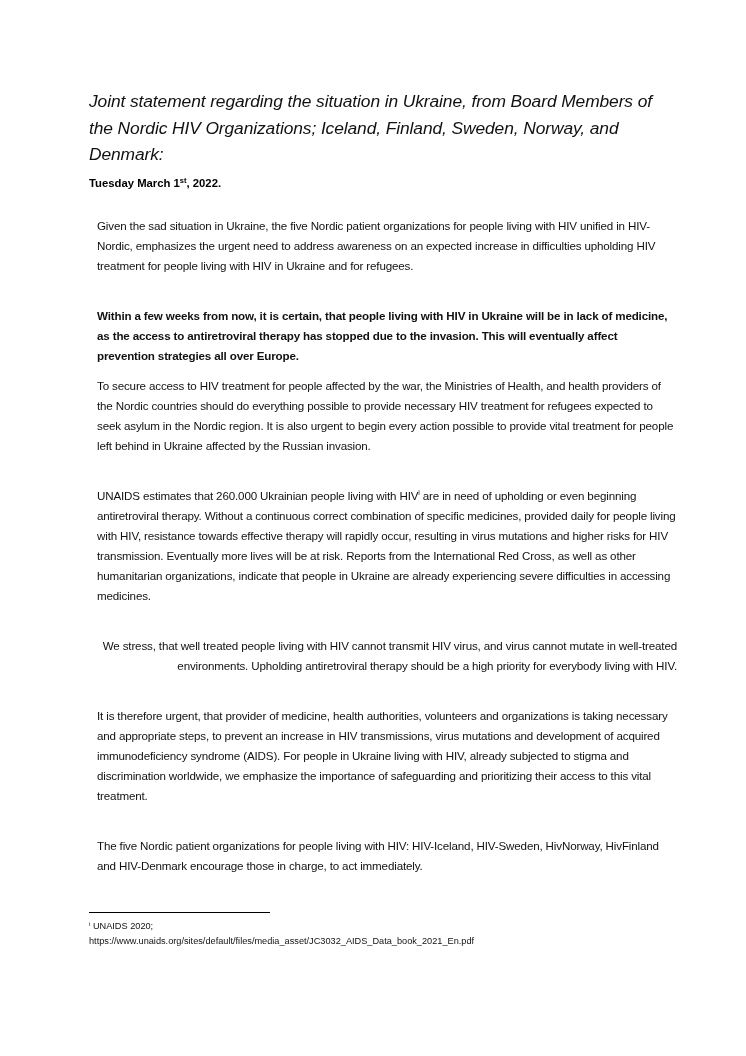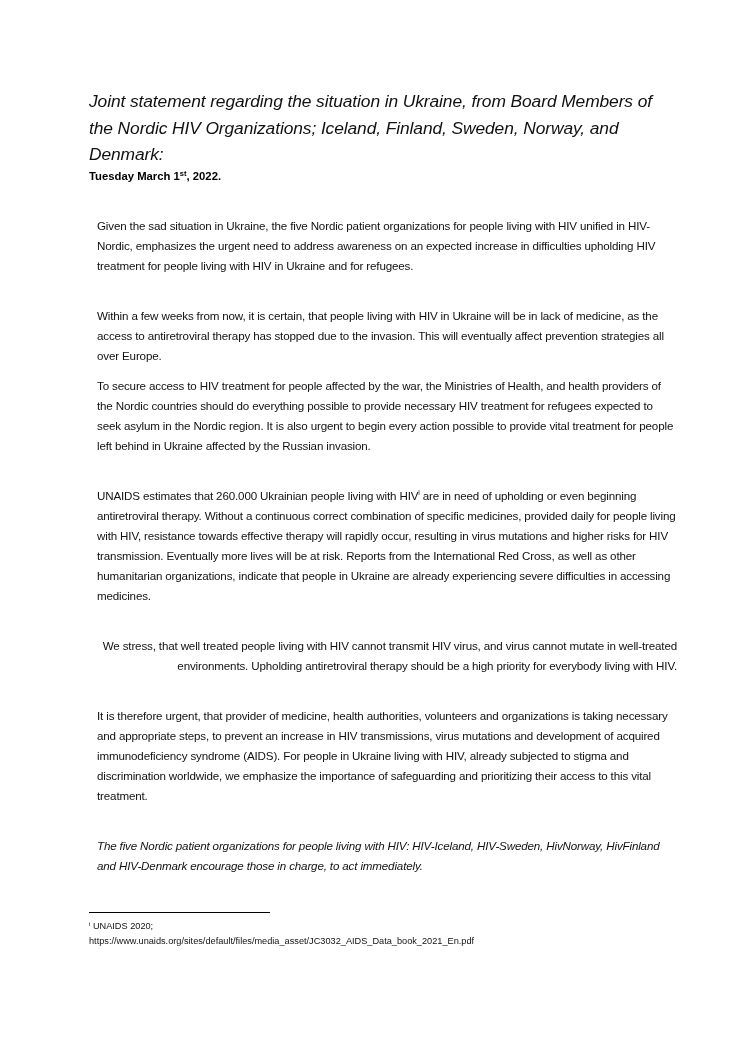--- a/index.html
+++ b/index.html
@@ -4,21 +4,21 @@
   <style>
     html, body { margin: 0; padding: 0; background: #ffffff; }
     body { width: 746px; height: 1056px; position: relative; overflow: hidden; }
     .page { position: absolute; left: 0; top: 0; width: 746px; height: 984px; background: #fff; color: #000; }
     .title {
       position: absolute; left: 89px; top: 88px; width: 570px;
       font-family: "Liberation Sans", sans-serif; font-style: italic;
       font-size: 17.4px; line-height: 26.5px; color: #111; letter-spacing: -0.1px;
     }
     .date {
-      position: absolute; left: 89px; top: 170px;
+      position: absolute; left: 89px; top: 177px;
       font-family: "Liberation Sans", sans-serif; font-weight: bold;
       font-size: 11.3px; color: #000;
     }
     .date sup { font-size: 7.5px; vertical-align: 4px; line-height: 0; }
     .body-text {
       position: absolute; left: 89px; width: 580px;
       font-family: "Liberation Sans", sans-serif;
       font-size: 11.6px; line-height: 20px; color: #111; letter-spacing: -0.15px;
       margin: 8px;
     }
@@ -32,25 +32,25 @@
   </style>
 </head>
 <body>
 
 <div class="page">
   <div class="title">Joint statement regarding the situation in Ukraine, from Board Members of the Nordic HIV Organizations; Iceland, Finland, Sweden, Norway, and Denmark:</div>
 
   <div class="date"><span>Tuesday March 1</span><sup>st</sup><span>, 2022.</span></div>
 
   <p class="body-text" style="top:208px;">Given the sad situation in Ukraine, the five Nordic patient organizations for people living with HIV unified in HIV-Nordic, emphasizes the urgent need to address awareness on an expected increase in difficulties upholding HIV treatment for people living with HIV in Ukraine and for refugees.</p>
-  <p class="body-text" style="top:298px;">Within a few weeks from now, it is certain, that people living with HIV in Ukraine will be in lack of medicine, as the access to antiretroviral therapy has stopped due to the invasion. This will eventually affect prevention strategies all over Europe.</p>
+  <p class="body-text" style="top:298px;font-weight:bold;">Within a few weeks from now, it is certain, that people living with HIV in Ukraine will be in lack of medicine, as the access to antiretroviral therapy has stopped due to the invasion. This will eventually affect prevention strategies all over Europe.</p>
   <p class="body-text" style="top:368px;">To secure access to HIV treatment for people affected by the war, the Ministries of Health, and health providers of the Nordic countries should do everything possible to provide necessary HIV treatment for refugees expected to seek asylum in the Nordic region. It is also urgent to begin every action possible to provide vital treatment for people left behind in Ukraine affected by the Russian invasion.</p>
   <p class="body-text" style="top:478px;"><span>UNAIDS estimates that 260.000 Ukrainian people living with HIV</span><sup>i</sup><span> are in need of upholding or even beginning antiretroviral therapy. Without a continuous correct combination of specific medicines, provided daily for people living with HIV, resistance towards effective therapy will rapidly occur, resulting in virus mutations and higher risks for HIV transmission. Eventually more lives will be at risk. Reports from the International Red Cross, as well as other humanitarian organizations, indicate that people in Ukraine are already experiencing severe difficulties in accessing medicines.</span></p>
   <p class="body-text" style="top:628px;text-align:right;">We stress, that well treated people living with HIV cannot transmit HIV virus, and virus cannot mutate in well-treated environments. Upholding antiretroviral therapy should be a high priority for everybody living with HIV.</p>
   <p class="body-text" style="top:698px;">It is therefore urgent, that provider of medicine, health authorities, volunteers and organizations is taking necessary and appropriate steps, to prevent an increase in HIV transmissions, virus mutations and development of acquired immunodeficiency syndrome (AIDS). For people in Ukraine living with HIV, already subjected to stigma and discrimination worldwide, we emphasize the importance of safeguarding and prioritizing their access to this vital treatment.</p>
-  <p class="body-text" style="top:828px;font-style:italic;">The five Nordic patient organizations for people living with HIV: HIV-Iceland, HIV-Sweden, HivNorway, HivFinland and HIV-Denmark encourage those in charge, to act immediately.</p>
+  <p class="body-text" style="top:828px;">The five Nordic patient organizations for people living with HIV: HIV-Iceland, HIV-Sweden, HivNorway, HivFinland and HIV-Denmark encourage those in charge, to act immediately.</p>
 
   <div class="footnote-rule"></div>
   <div class="footnote">
     <div><sup>i</sup><span> UNAIDS 2020;</span></div>
     <div>https://www.unaids.org/sites/default/files/media_asset/JC3032_AIDS_Data_book_2021_En.pdf</div>
   </div>
 </div>
 
 </body></html>

